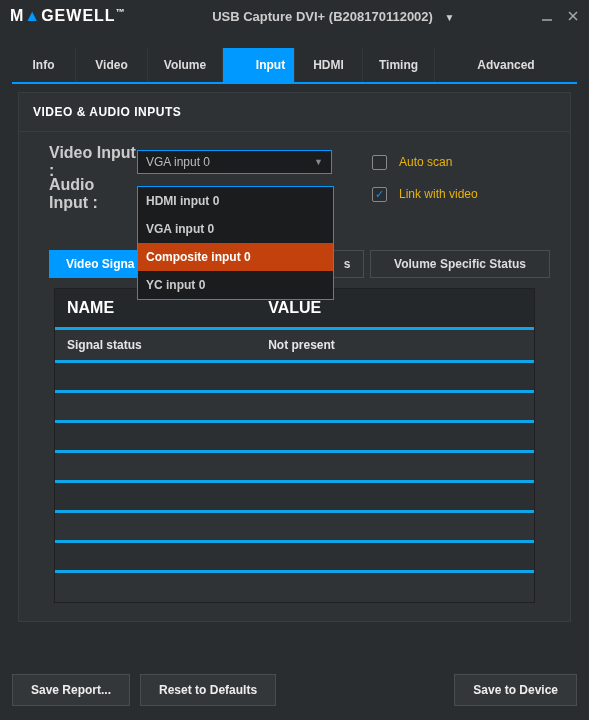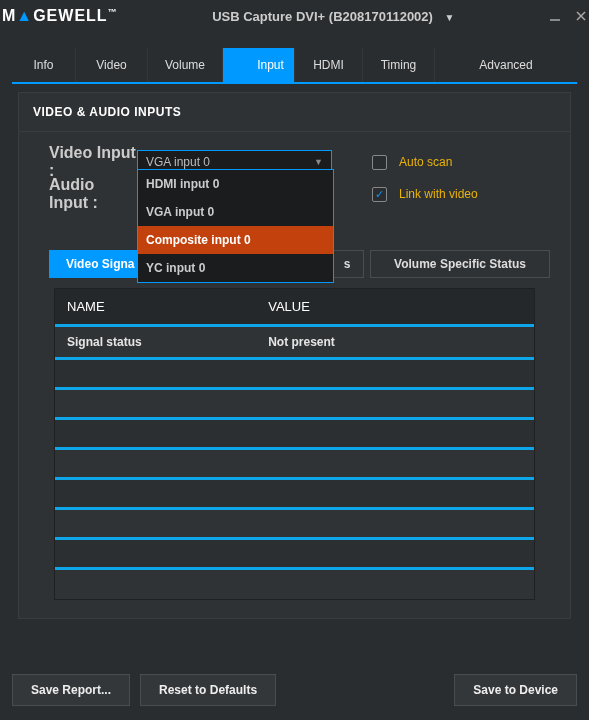--- a/index.html
+++ b/index.html
@@ -16,21 +16,21 @@
     background: #2a2d30;
     width: 100%;
     height: 100%;
     display: flex;
     flex-direction: column;
   }
   .titlebar {
     height: 32px;
     display: flex;
     align-items: center;
-    padding: 0 2px;
+    padding: 0 10px;
     background: #2a2d30;
   }
   .logo {
     font-family: Arial, sans-serif;
     font-weight: bold;
     color: #fff;
     font-size: 16px;
     letter-spacing: 1px;
   }
   .logo .c { color: #0099ff; }
@@ -59,21 +59,21 @@
   .tabs {
     display: flex;
     border-bottom: 2px solid #0099ff;
     margin: 16px 12px 0 12px;
   }
   .tab {
     flex: none;
     padding: 10px 0;
     text-align: center;
     color: #ddd;
-    font-weight: normal;
+    font-weight: bold;
     font-size: 12px;
     cursor: pointer;
     border-right: 1px solid #34373a;
   }
   .tab:last-child { border-right: none; }
   .tab.active {
     background: #0099ff;
     color: #fff;
     padding-left: 24px;
   }
@@ -126,21 +126,21 @@
     cursor: pointer;
   }
   .select .tri {
     margin-left: auto;
     font-size: 9px;
     color: #888;
   }
   .dropdown {
     position: absolute;
     left: -1px;
-    top: 18px;
+    top: 35px;
     width: 197px;
     border: 1px solid #0099ff;
     background: #1a1c1e;
     z-index: 10;
   }
   .dropdown .opt {
     padding: 7px 8px;
     color: #ccc;
     font-weight: bold;
     cursor: pointer;
@@ -200,22 +200,22 @@
   }
   .data-table {
     width: 100%;
     border-collapse: collapse;
   }
   .data-table th {
     background: #25282b;
     color: #fff;
     text-align: left;
     padding: 10px 12px;
-    font-size: 13px;
-    font-weight: normal;
+    font-size: 16px;
+    font-weight: bold;
   }
   .data-table td {
     padding: 8px 12px;
     border-top: 3px solid #0ea5e9;
     color: #e5e5e5;
     font-weight: bold;
     height: 30px;
   }
   .data-table tr:nth-child(even) td { background: #2c2f32; }
   .data-table tr:nth-child(odd) td { background: #303336; }

